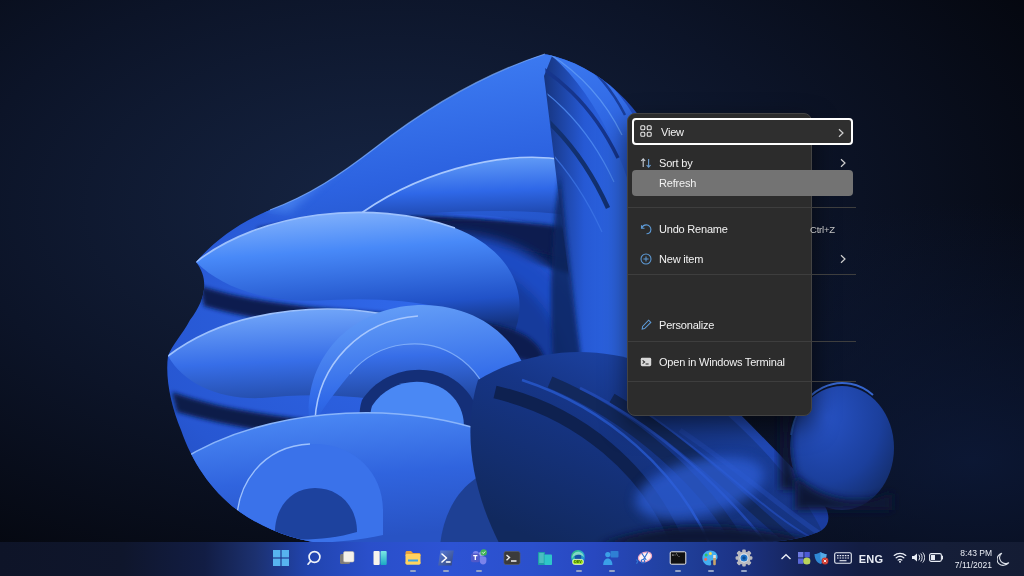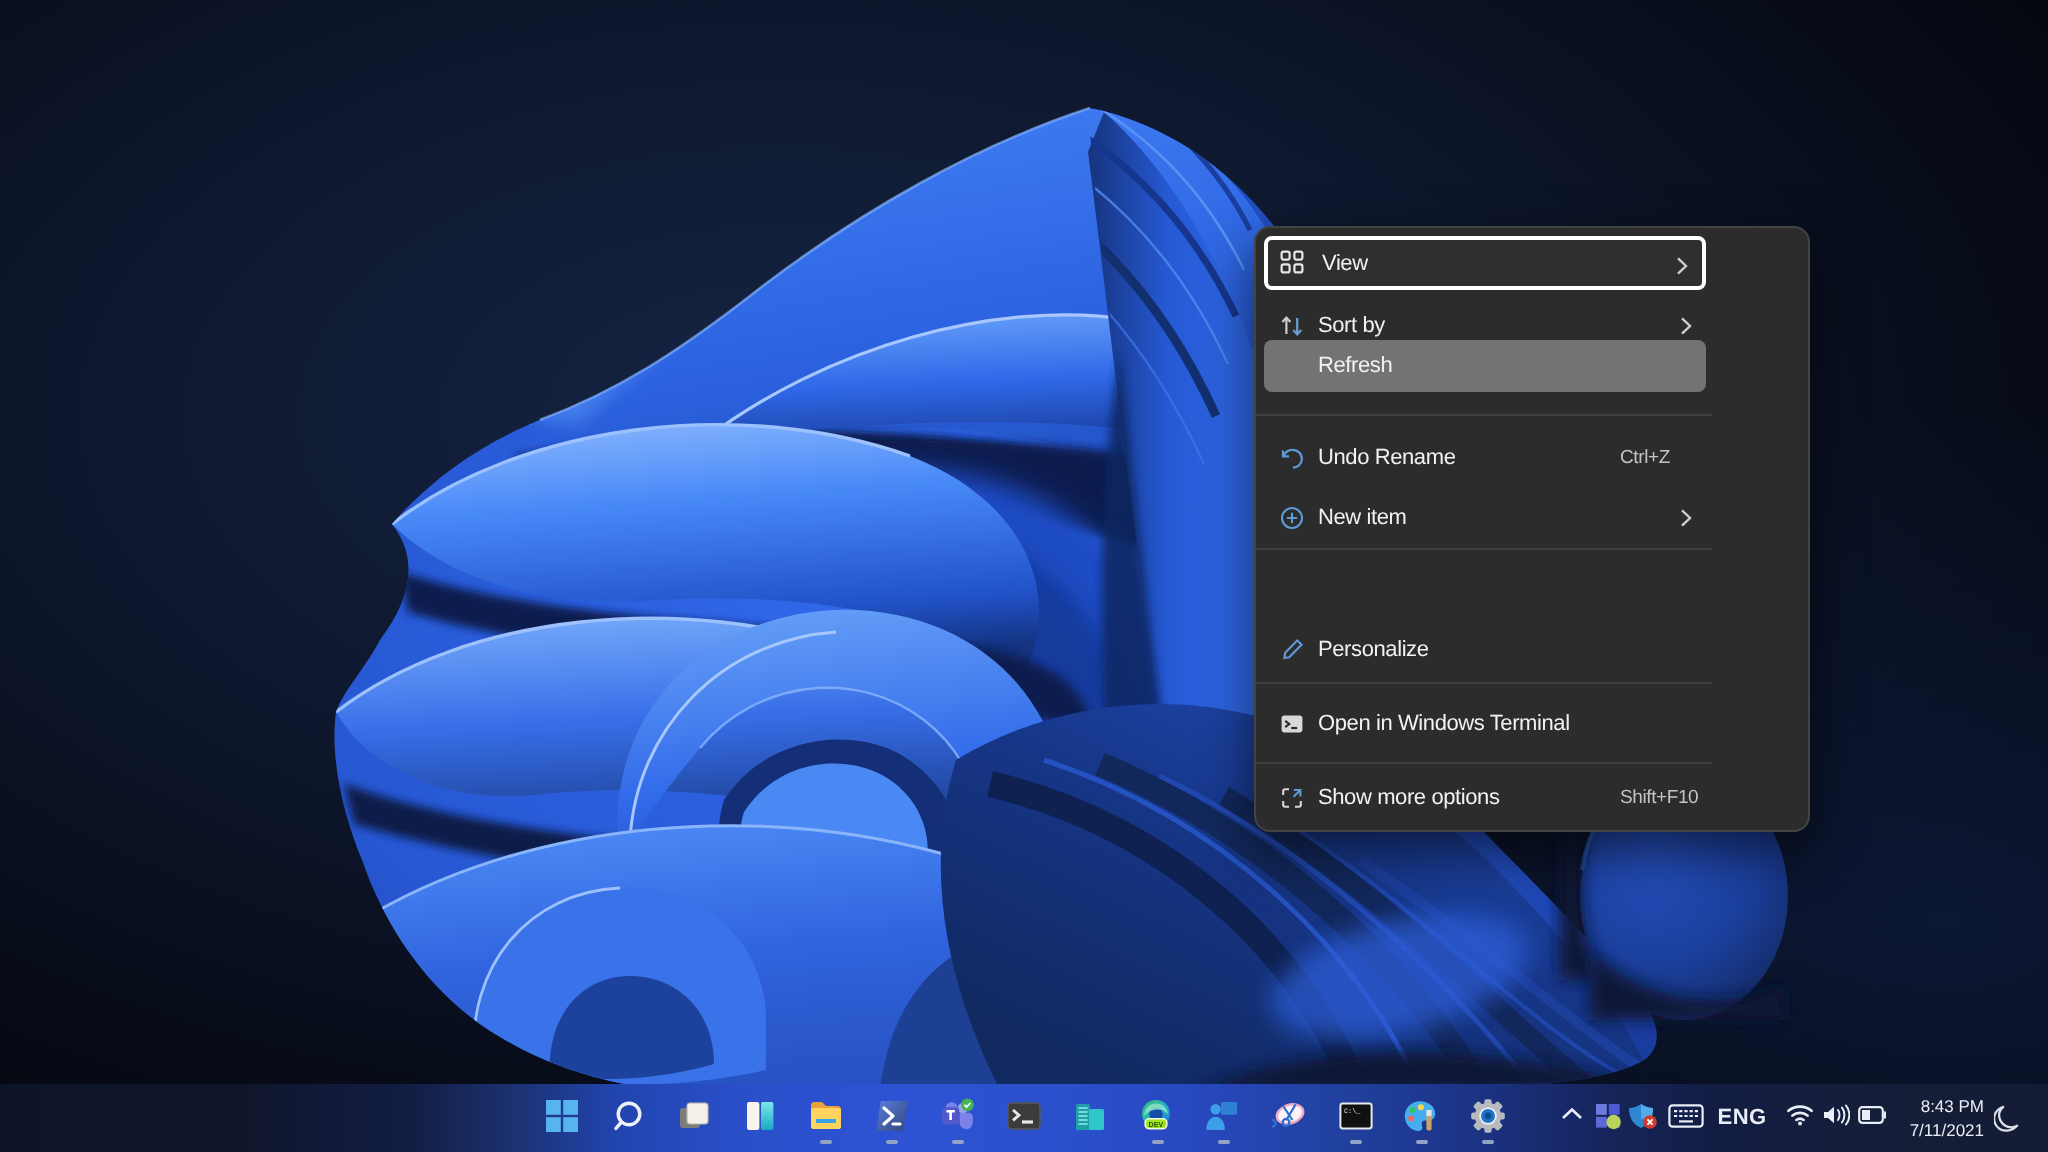--- a/index.html
+++ b/index.html
@@ -5,21 +5,21 @@
   html,body{margin:0;padding:0;width:1024px;height:576px;overflow:hidden;background:#05080f;
     font-family:"Liberation Sans",sans-serif;}
   #wall{position:absolute;left:0;top:0;}
   
   #taskbar{position:absolute;left:0;top:542px;width:1024px;height:34px;
     background:linear-gradient(90deg,#0e1428 0%,#0f162c 12%,#121d44 20%,#1c3170 25%,#2144ae 30%,#2a4fca 36%,#2d53d4 44%,#2b50cc 52%,#2848c0 58%,#20409c 66%,#1c3386 72%,#16255c 78%,#131d42 84%,#151e38 92%,#141c34 100%);}
   .tbi{position:absolute;top:549px;width:18px;height:18px;}
   .tbu{position:absolute;top:570px;width:6px;height:2px;border-radius:1px;background:#93a3c6;}
   .tray{position:absolute;color:#e9edf5;}
   
-  #menu{position:absolute;left:627px;top:113px;width:278px;height:303px;
+  #menu{position:absolute;left:627px;top:113px;width:185px;height:303px;
     background:#2c2c2c;border:1px solid #434343;border-radius:8px;
     box-shadow:0 10px 26px rgba(0,0,0,.6);box-sizing:border-box;}
   .mi{position:absolute;left:4px;width:221px;height:26px;border-radius:4px;
     color:#f2f2f2;font-size:11px;letter-spacing:-0.2px;display:flex;align-items:center;box-sizing:border-box;}
   .mi .ic{position:absolute;left:7.5px;top:7px;width:12px;height:12px;}
   .mi .tx{position:absolute;left:27px;top:50%;transform:translateY(-50%);white-space:nowrap;}
   .mi .sc{position:absolute;left:178px;top:50%;transform:translateY(-50%);font-size:9.5px;letter-spacing:-0.2px;color:#c3c3c3;}
   .mi .ch{position:absolute;right:3px;top:6px;width:14px;height:14px;}
   .msep{position:absolute;left:0px;width:228px;height:1px;background:#3e3e3e;}
 </style>
@@ -457,21 +457,13 @@
   <div class="msep" style="top:226.5px;"></div>
   <div class="mi" style="top:235px;">
     <svg class="ic" viewBox="0 0 12 12">
         <rect x="0.8" y="1.8" width="10.4" height="8.4" rx="1.4" fill="#d8d8d8"></rect>
         <path d="M 2.6,4.4 L 4.6,6 L 2.6,7.6" fill="none" stroke="#2c2c2c" stroke-width="1.1"></path>
         <path d="M 5.6,8 L 8.6,8" stroke="#2c2c2c" stroke-width="1.1"></path>
       </svg>
     <span class="tx">Open in Windows Terminal</span>
   </div>
   <div class="msep" style="top:267px;"></div>
-  <div class="mi" style="top:272px;">
-    <svg class="ic" viewBox="0 0 12 12">
-        <path d="M 4.5,1.6 L 2.6,1.6 C 2,1.6 1.6,2 1.6,2.6 L 1.6,4.5 M 1.6,7.5 L 1.6,9.4 C 1.6,10 2,10.4 2.6,10.4 L 4.5,10.4 M 7.5,10.4 L 9.4,10.4 C 10,10.4 10.4,10 10.4,9.4 L 10.4,7.5" fill="none" stroke="#d8d8d8" stroke-width="1.05"></path>
-        <path d="M 7,2 L 10.2,2 L 10.2,5.2 M 10.2,2 L 6.8,5.4" fill="none" stroke="#5d9ad6" stroke-width="1.05"></path>
-      </svg>
-    <span class="tx">Show more options</span>
-    <span class="sc">Shift+F10</span>
-  </div>
 </div>
 
 </body></html>

